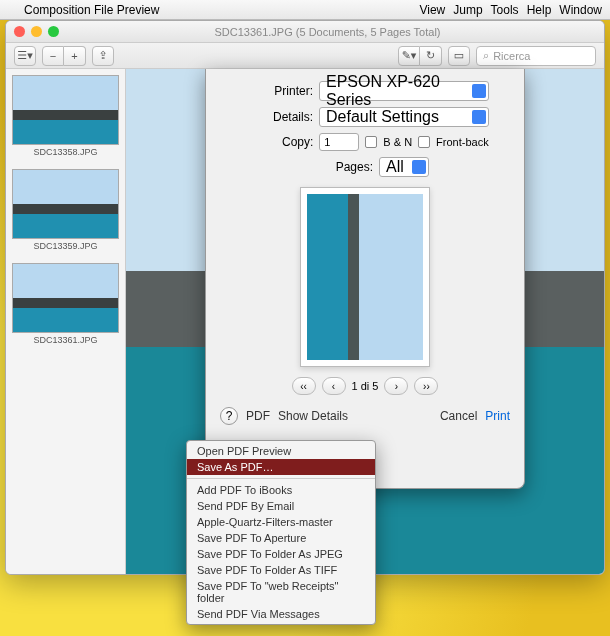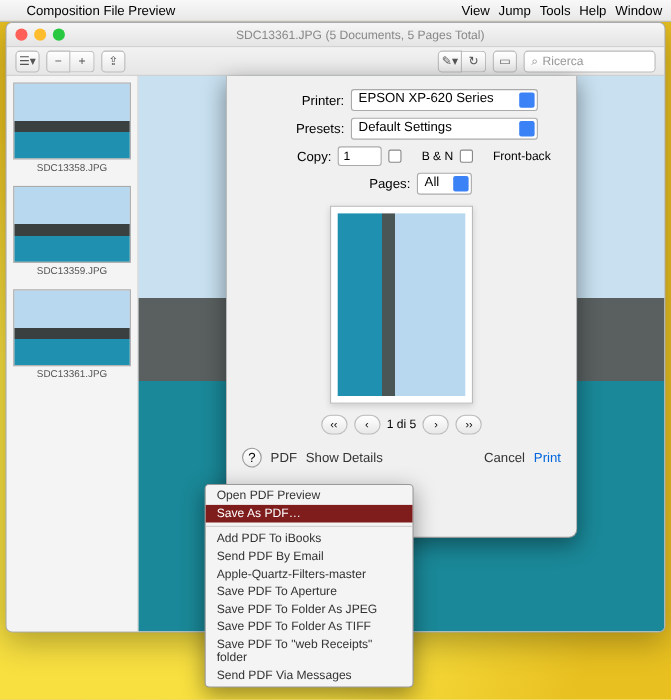--- a/index.html
+++ b/index.html
@@ -114,33 +114,33 @@
       border-top: none;
       border-radius: 0 0 8px 8px;
       box-shadow: 0 6px 20px rgba(0,0,0,0.4);
       padding: 12px 14px;
       z-index: 20;
     }
     .ps-row { display: flex; align-items: center; margin-bottom: 6px; font-size: 12px; gap: 6px; justify-content: center; }
     .ps-label { text-align: right; width: 52px; margin-left: 20px; }
     .ps-select {
       background: #fff; border: 1px solid #aaa; border-radius: 3px;
-      height: 20px; padding: 0 18px 0 6px; font-size: 12px;
-      display: inline-flex; position: relative;
+      height: 20px; padding: 0 18px 0 6px; font-size: 16px;
+      display: inline-flex; align-items: center; position: relative;
     }
     .ps-select::after {
       content: ""; position: absolute; right: 2px; top: 2px; bottom: 2px; width: 14px;
       background: #3b82f6; border-radius: 2px;
     }
     .ps-input {
       background: #fff; border: 1px solid #aaa; border-radius: 3px;
       height: 18px; width: 40px; padding: 0 4px; font-size: 11px;
       display: inline-flex; align-items: center;
     }
-    .ps-check { display: inline-flex; align-items: flex-end; gap: 18px; font-size: 11px; }
+    .ps-check { display: inline-flex; align-items: flex-end; gap: 6px; font-size: 11px; }
     .ps-check .box { width: 12px; height: 12px; border: 1px solid #888; background: #fff; border-radius: 2px; }
     .preview-box {
       width: 130px; height: 180px; margin: 10px auto;
       background: #fff; border: 1px solid #bbb;
       box-shadow: 0 2px 6px rgba(0,0,0,0.15);
       padding: 6px;
     }
     .preview-img {
       width: 100%; height: 100%;
       background: linear-gradient(90deg, #2090b0 0%, #2090b0 35%, #4a5555 35%, #4a5555 45%, #b8d8f0 45%, #b8d8f0 100%);
@@ -242,21 +242,21 @@
     </div>
     <div class="main">
       <div class="print-sheet">
         <div class="ps-row">
           <span class="ps-label">Printer:</span>
           <span class="ps-select" style="width:170px">
               <span>EPSON XP-620 Series</span>
             </span>
         </div>
         <div class="ps-row">
-          <span class="ps-label">Presets:</span>
+          <span class="ps-label">Details:</span>
           <span class="ps-select" style="width:170px">
               <span>Default Settings</span>
             </span>
         </div>
         <div class="ps-row">
           <span class="ps-label">Copy:</span>
           <span class="ps-input">
               <span>1</span>
             </span>
           <span class="ps-check">

